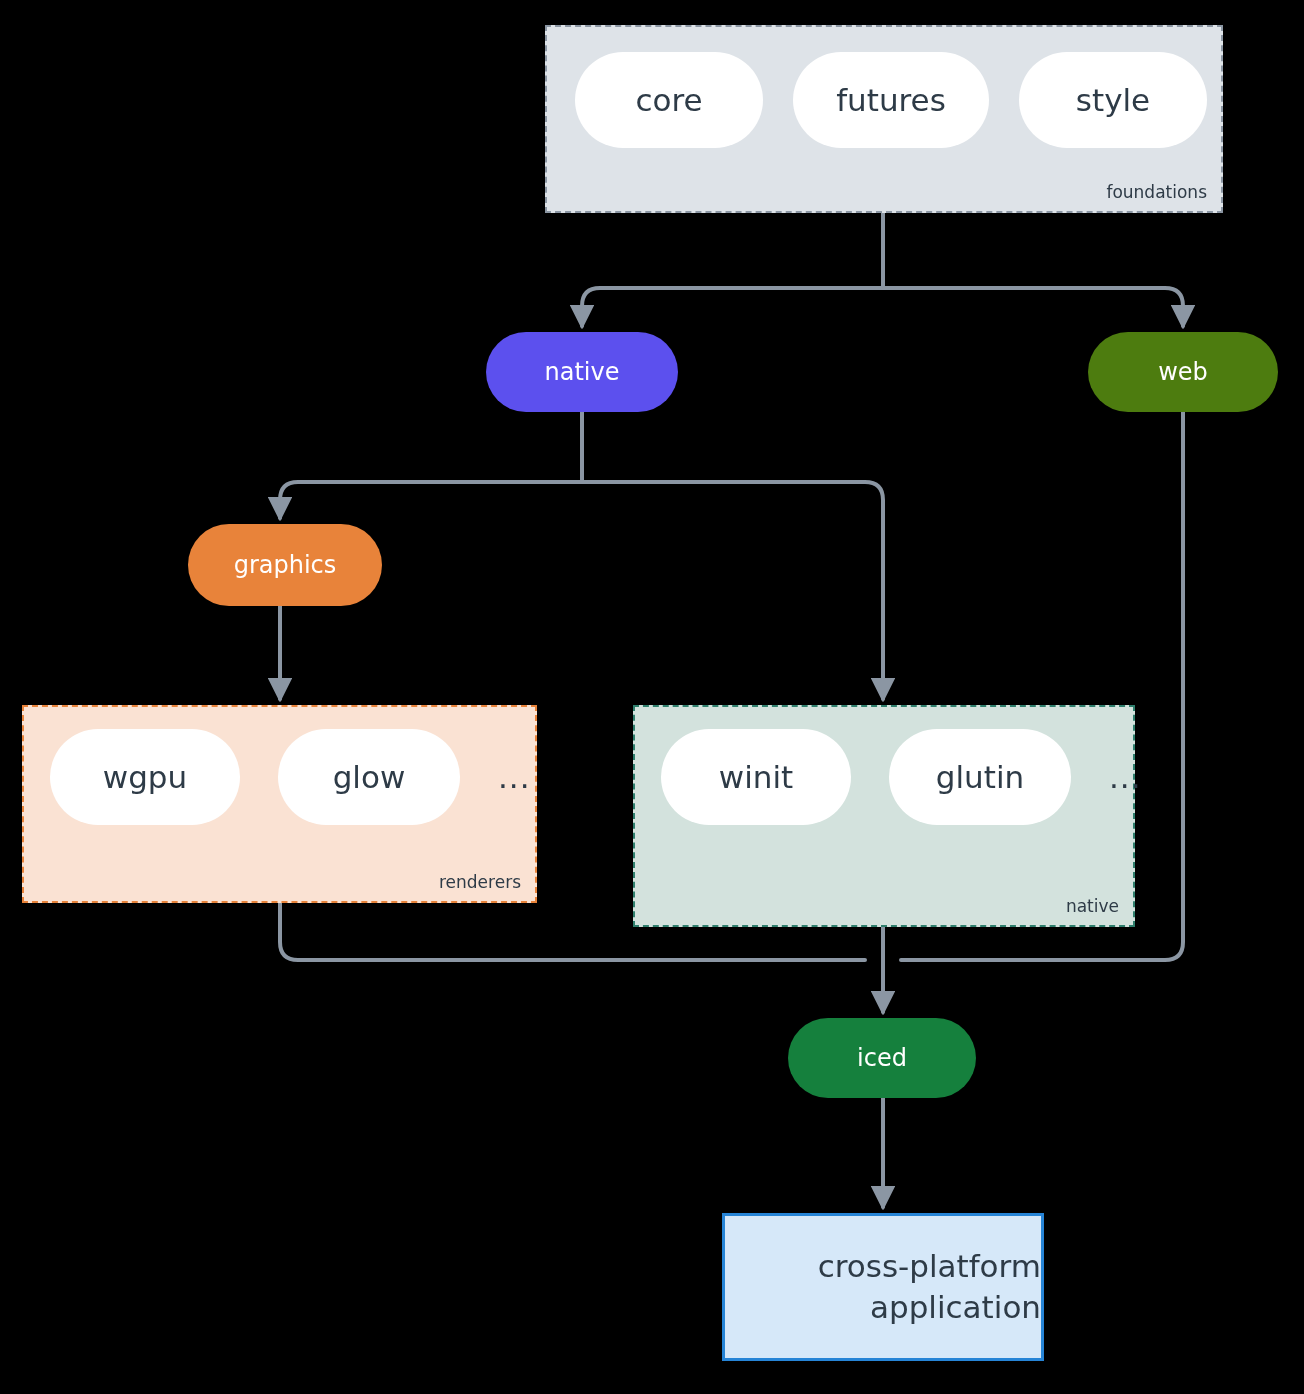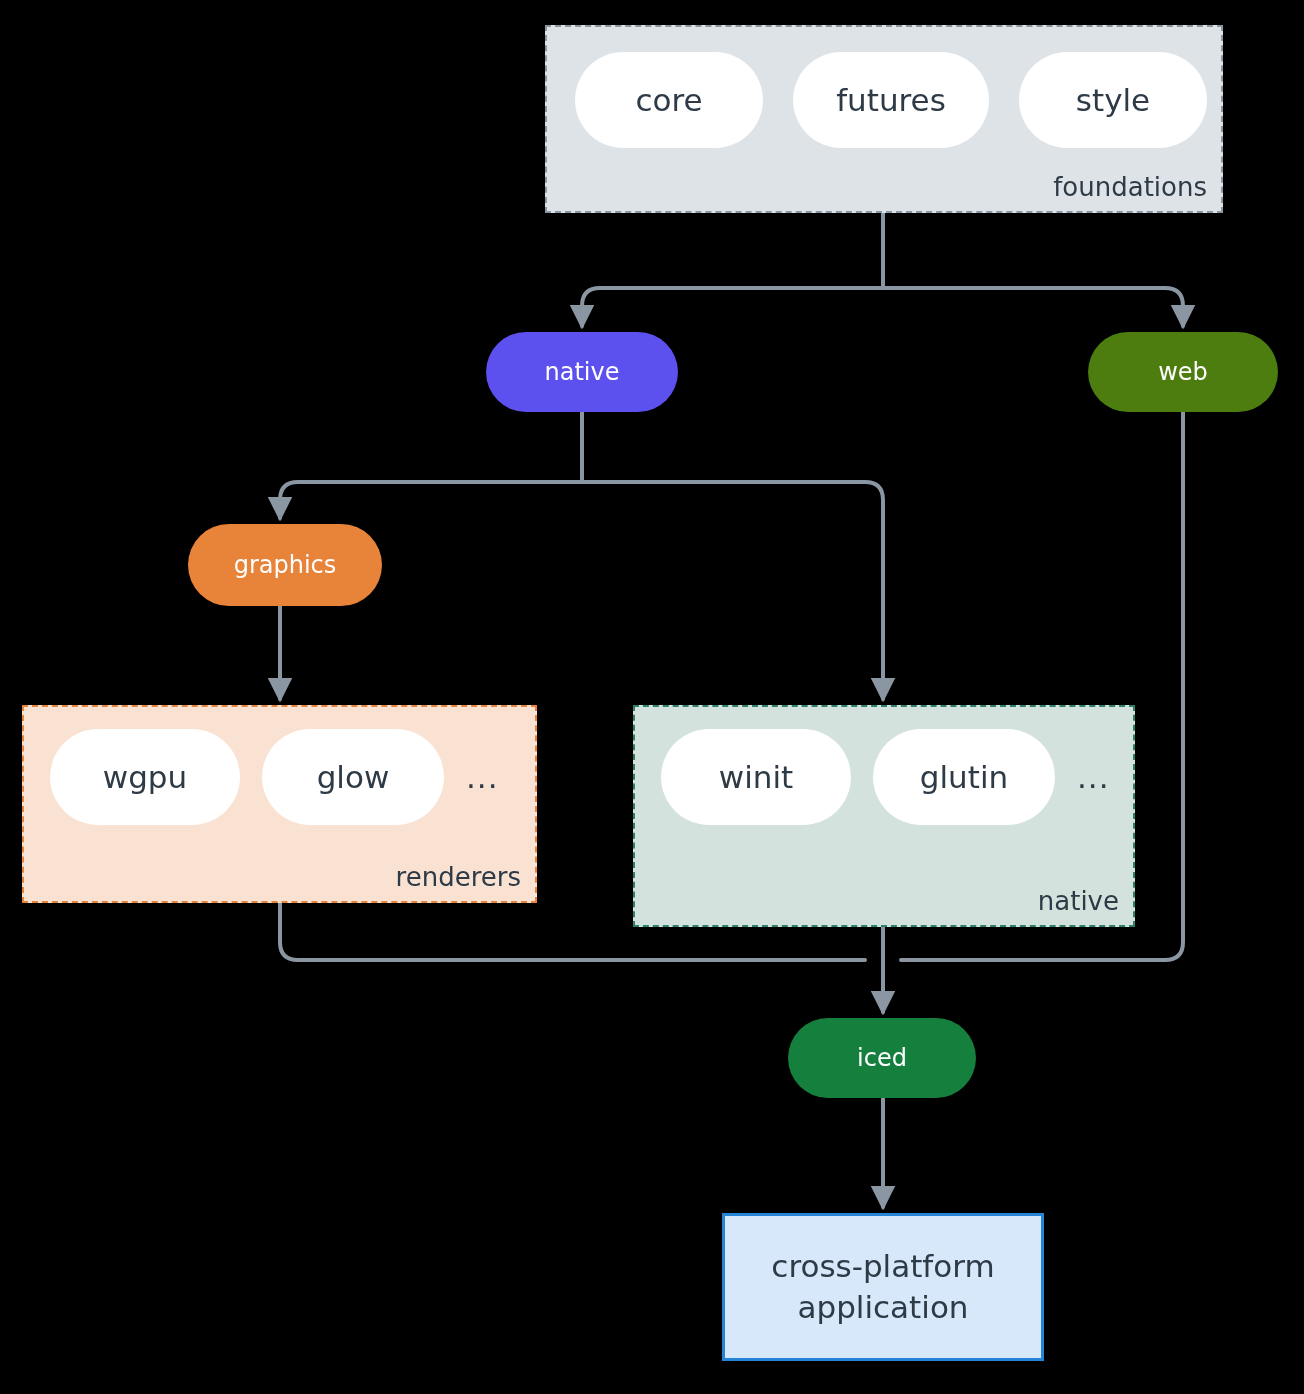--- a/index.html
+++ b/index.html
@@ -40,34 +40,34 @@
   }
   
   .group {
     position: absolute;
     box-sizing: border-box;
   }
   .group .group-label {
     position: absolute;
     right: 14px;
     bottom: 9px;
-    font-size: 26px;
+    font-size: 17px;
     line-height: 1.1;
     color: #2e3b47;
     white-space: nowrap;
   }
   .group .pill-row {
     position: absolute;
     left: 0;
     top: 0;
     width: 100%;
     height: 100%;
     display: flex;
     align-items: flex-start;
-    gap: 22px;
+    gap: 38px;
     padding: 22px 0 0 26px;
     box-sizing: border-box;
   }
   .pill {
     background: #ffffff;
     border-radius: 999px;
     display: flex;
     align-items: center;
     justify-content: center;
     font-size: 31px;
@@ -151,20 +151,21 @@
 
   
   #node-app {
     left: 722px; top: 1213px; width: 322px; height: 148px;
     background: #d6e8f9;
     border: 3px solid #2684d6;
     color: #2e3b47;
     font-size: 31px;
     line-height: 1.32;
     flex-direction: column;
+    align-items: flex-end;
   }
 </style>
 </head>
 <body>
 
 <div id="stage">
 
   <svg class="edges" viewBox="0 0 1304 1394" xmlns="http://www.w3.org/2000/svg">
     <defs>
       <marker id="arrow" viewBox="0 0 10 10" refX="8.6" refY="5" markerWidth="6.2" markerHeight="6.2" orient="auto-start-reverse">

